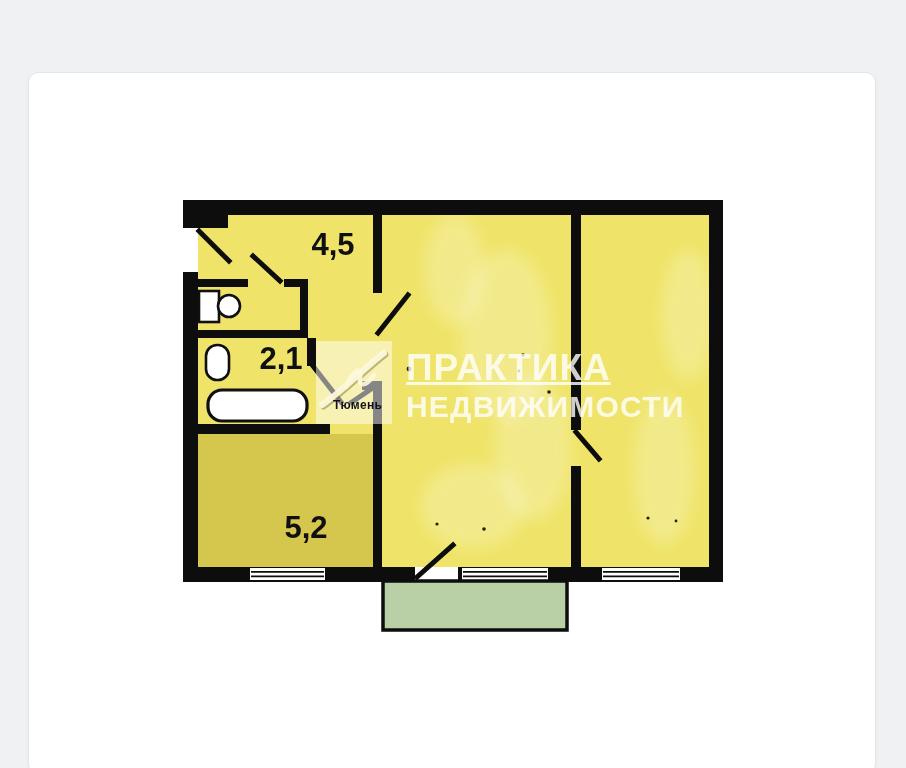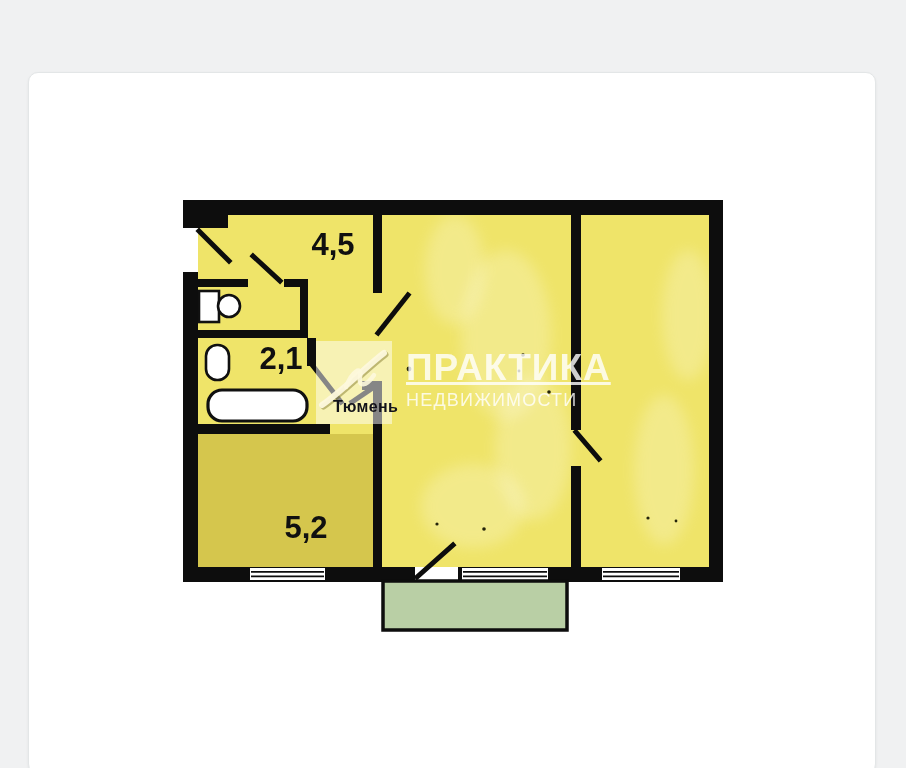--- a/index.html
+++ b/index.html
@@ -22,31 +22,31 @@
   .lbl{font-family:"Liberation Sans",sans-serif;font-weight:bold;font-size:31px;fill:#101010;}
   .ghost{fill:#ffffff;opacity:0.22;}
   .spk{fill:#23230a;}
   .overlay{position:absolute;pointer-events:none;}
   .wm-logo{
     left:316px;top:341px;width:76px;height:83px;
     background:rgba(255,255,255,0.5);
   }
   .wm-caption{
     left:333px;top:398px;width:72px;
-    font-size:16px;font-weight:bold;color:#12121a;
+    font-size:12px;font-weight:bold;color:#12121a;
     letter-spacing:0.3px;filter:blur(0.4px);
   }
   .wm-title{
     left:406px;top:347px;
     font-size:37px;font-weight:bold;color:rgba(255,255,255,0.8);
     letter-spacing:1px;white-space:nowrap;text-decoration:underline;
   }
   .wm-sub{
     left:406px;top:390px;
-    font-size:18px;font-weight:normal;color:rgba(255,255,255,0.8);
+    font-size:30px;font-weight:bold;color:rgba(255,255,255,0.8);
     letter-spacing:1.2px;white-space:nowrap;
   }
 </style>
 </head>
 <body>
 
 <div class="page">
 
   <div class="card"></div>
 

